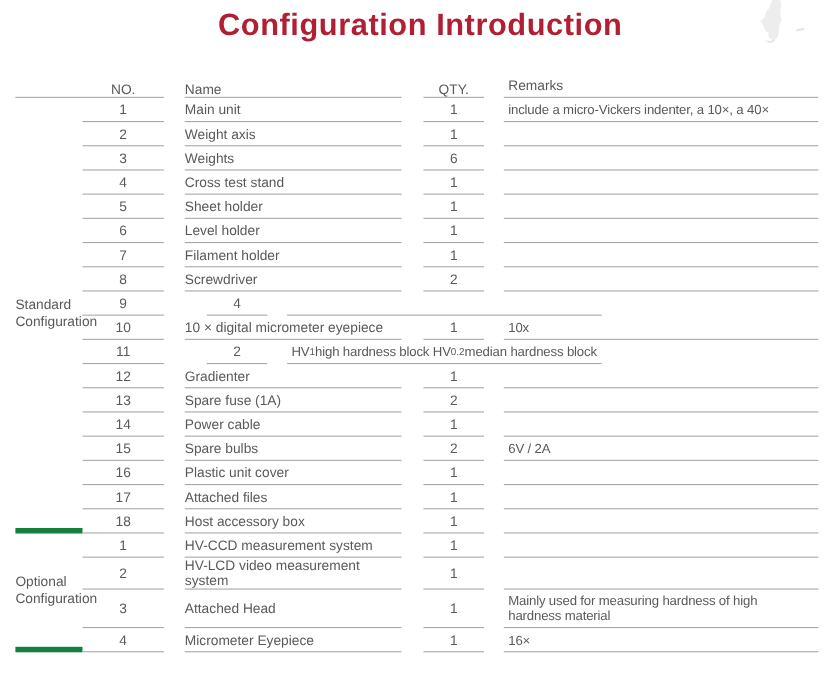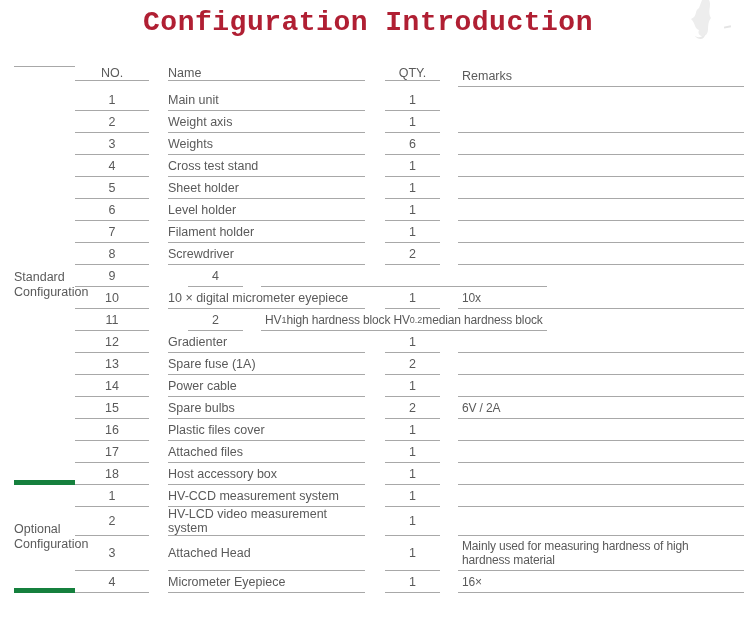--- a/index.html
+++ b/index.html
@@ -1,27 +1,27 @@
 <!DOCTYPE html>
 <html><head>
 <meta charset="utf-8">
 <style>
   html,body{margin:0;padding:0;background:#ffffff;}
   .page{
     position:relative;width:750px;height:617px;background:#ffffff;overflow:hidden;
     font-family:"Liberation Sans",sans-serif;color:#5a5a5a;font-size:12.5px;line-height:14px;
   }
   .title{
-    position:absolute;top:6px;left:2px;width:732px;margin:0;text-align:center;
-    font-family:Liberation Mono, monospace;font-weight:bold;font-size:28px;line-height:34px;
+    position:absolute;top:6px;left:16px;width:732px;margin:0;text-align:center;
+    font-family:Liberation Sans, sans-serif;font-weight:bold;font-size:28px;line-height:34px;
     color:#b01f33;letter-spacing:0.5px;
   }
   .watermark{position:absolute;top:0;right:14px;width:64px;height:58px;}
   .cfg-table{position:absolute;left:14px;top:66px;}
-  .hrow{display:flex;align-items:flex-start;height:23px;}
+  .hrow{display:flex;align-items:flex-end;height:23px;}
   .row{display:flex;align-items:stretch;min-height:22px;}
   .cell{display:flex;align-items:center;box-sizing:border-box;}
   .c-sec{width:61px;}
   .c-no{width:74px;justify-content:center;}
   .g1{width:19px;}
   .c-name{width:197px;}
   .g2{width:20px;}
   .c-qty{width:55px;justify-content:center;}
   .g3{width:18px;}
   .c-remarks{
@@ -68,20 +68,21 @@
       <div class="section-label">Standard Configuration</div>
     </div>
     <div class="rows">
   <div class="row">
     <div class="cell c-no bb">1</div>
     <div class="g1"></div>
     <div class="cell c-name bb">Main unit</div>
     <div class="g2"></div>
     <div class="cell c-qty bb">1</div>
     <div class="g3"></div>
+    <div class="cell c-remarks bb">include a micro-Vickers indenter, a 10×, a 40×</div>
   </div>
 
   <div class="row">
     <div class="cell c-no bb">2</div>
     <div class="g1"></div>
     <div class="cell c-name bb">Weight axis</div>
     <div class="g2"></div>
     <div class="cell c-qty bb">1</div>
     <div class="g3"></div>
     <div class="cell c-remarks bb"></div>
@@ -211,21 +212,21 @@
     <div class="cell c-name bb">Spare bulbs</div>
     <div class="g2"></div>
     <div class="cell c-qty bb">2</div>
     <div class="g3"></div>
     <div class="cell c-remarks bb">6V / 2A</div>
   </div>
 
   <div class="row">
     <div class="cell c-no bb">16</div>
     <div class="g1"></div>
-    <div class="cell c-name bb">Plastic files cover</div>
+    <div class="cell c-name bb">Plastic unit cover</div>
     <div class="g2"></div>
     <div class="cell c-qty bb">1</div>
     <div class="g3"></div>
     <div class="cell c-remarks bb"></div>
   </div>
 
   <div class="row">
     <div class="cell c-no bb">17</div>
     <div class="g1"></div>
     <div class="cell c-name bb">Attached files</div>

